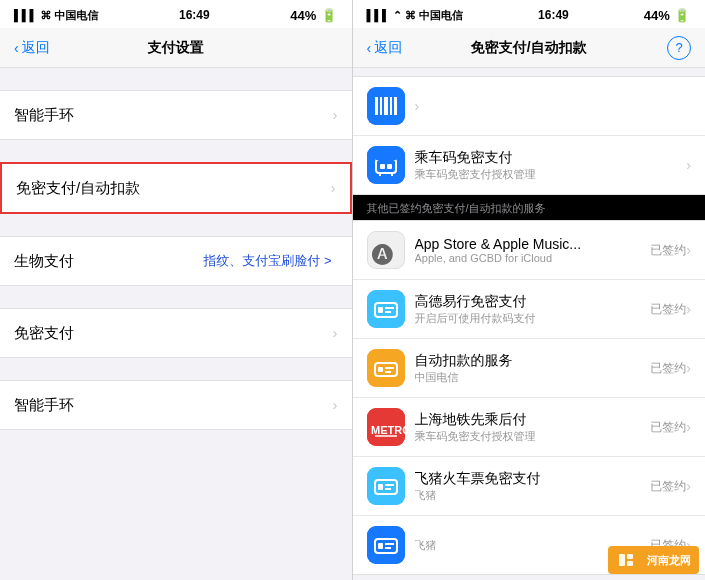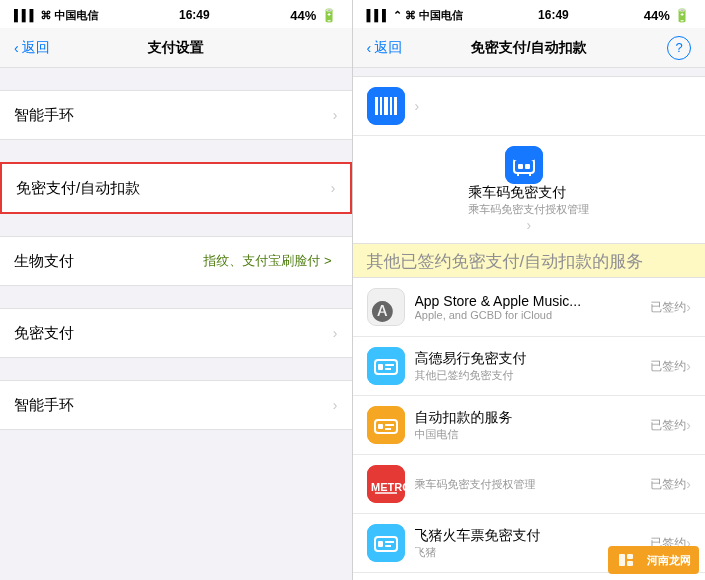--- a/index.html
+++ b/index.html
@@ -79,21 +79,21 @@
       min-height: 48px;
     }
     .list-item:last-child { border-bottom: none; }
     .list-item-title {
       font-size: 15px;
       color: #000;
       flex: 1;
     }
     .list-item-value {
       font-size: 13px;
-      color: #4d7c0f;
+      color: #1d4ed8;
       margin-right: 6px;
     }
     .chevron {
       color: #c8c8cd;
       font-size: 14px;
     }
     .highlighted-item {
       border: 2px solid #e53935 !important;
     }
     
@@ -114,34 +114,34 @@
       height: 24px;
       border: 1.5px solid #007aff;
       border-radius: 50%;
       display: flex;
       align-items: center;
       justify-content: center;
       font-size: 13px;
     }
     .section-label {
       padding: 6px 14px 4px;
-      font-size: 17px;
+      font-size: 11px;
       color: #8e8e93;
-      background: #fef9c3;
+      background: #000000;
     }
     .service-item {
       display: flex;
       align-items: center;
       padding: 10px 14px;
       border-bottom: 1px solid #e8e8e8;
       background: #fff;
       cursor: pointer;
       min-height: 56px;
     }
-    .service-item:last-child { border-bottom: none; flex-direction: column; }
+    .service-item:last-child { border-bottom: none; }
     .service-icon {
       width: 38px;
       height: 38px;
       border-radius: 9px;
       margin-right: 10px;
       display: flex;
       align-items: center;
       justify-content: center;
       flex-shrink: 0;
       overflow: hidden;
@@ -353,21 +353,21 @@
           <svg viewBox="0 0 38 38" fill="none" xmlns="http://www.w3.org/2000/svg">
             <rect width="38" height="38" rx="9" fill="#3bc1ff"></rect>
             <rect x="8" y="13" width="22" height="14" rx="3" stroke="white" stroke-width="2" fill="none"></rect>
             <rect x="11" y="17" width="5" height="6" rx="1" fill="white"></rect>
             <rect x="18" y="17" width="9" height="2" fill="white"></rect>
             <rect x="18" y="21" width="6" height="2" fill="white"></rect>
           </svg>
         </div>
         <div class="service-info">
           <div class="service-name">高德易行免密支付</div>
-          <div class="service-sub">其他已签约免密支付</div>
+          <div class="service-sub">开启后可使用付款码支付</div>
         </div>
         <span class="service-status">已签约</span>
         <span class="chevron">›</span>
       </div>
 
       <div class="service-item">
         <div class="service-icon icon-didi">
           <svg viewBox="0 0 38 38" fill="none" xmlns="http://www.w3.org/2000/svg">
             <rect width="38" height="38" rx="9" fill="#f5a623"></rect>
             <rect x="8" y="14" width="22" height="13" rx="3" stroke="white" stroke-width="2" fill="none"></rect>
@@ -386,20 +386,21 @@
 
       <div class="service-item">
         <div class="service-icon icon-metro">
           <svg viewBox="0 0 38 38" fill="none" xmlns="http://www.w3.org/2000/svg">
             <rect width="38" height="38" rx="9" fill="#e53935"></rect>
             <text x="4" y="26" font-size="11" fill="white" font-weight="bold">METRO</text>
             <line x1="8" y1="28" x2="30" y2="28" stroke="white" stroke-width="1.5"></line>
           </svg>
         </div>
         <div class="service-info">
+          <div class="service-name">上海地铁先乘后付</div>
           <div class="service-sub">乘车码免密支付授权管理</div>
         </div>
         <span class="service-status">已签约</span>
         <span class="chevron">›</span>
       </div>
 
       <div class="service-item">
         <div class="service-icon icon-feizhu">
           <svg viewBox="0 0 38 38" fill="none" xmlns="http://www.w3.org/2000/svg">
             <rect width="38" height="38" rx="9" fill="#3bc1ff"></rect>

